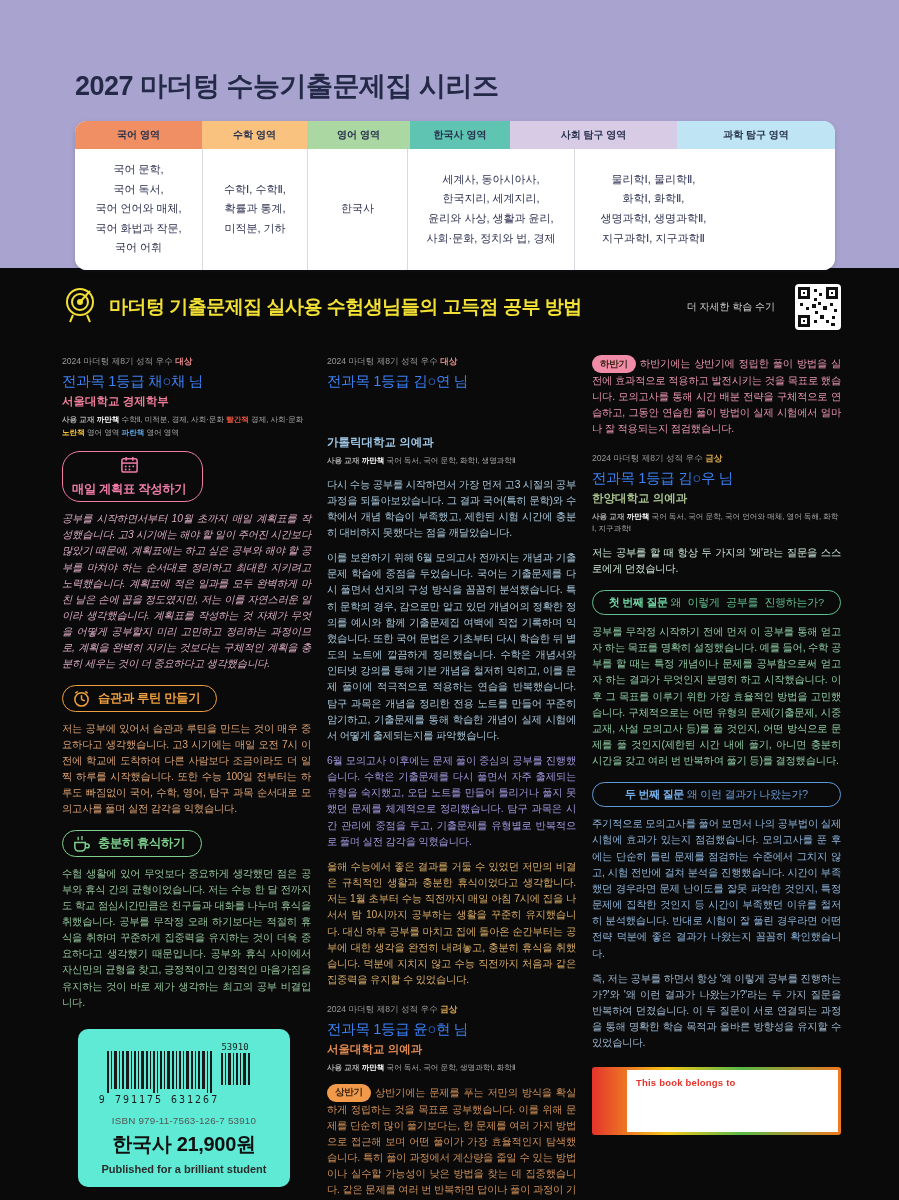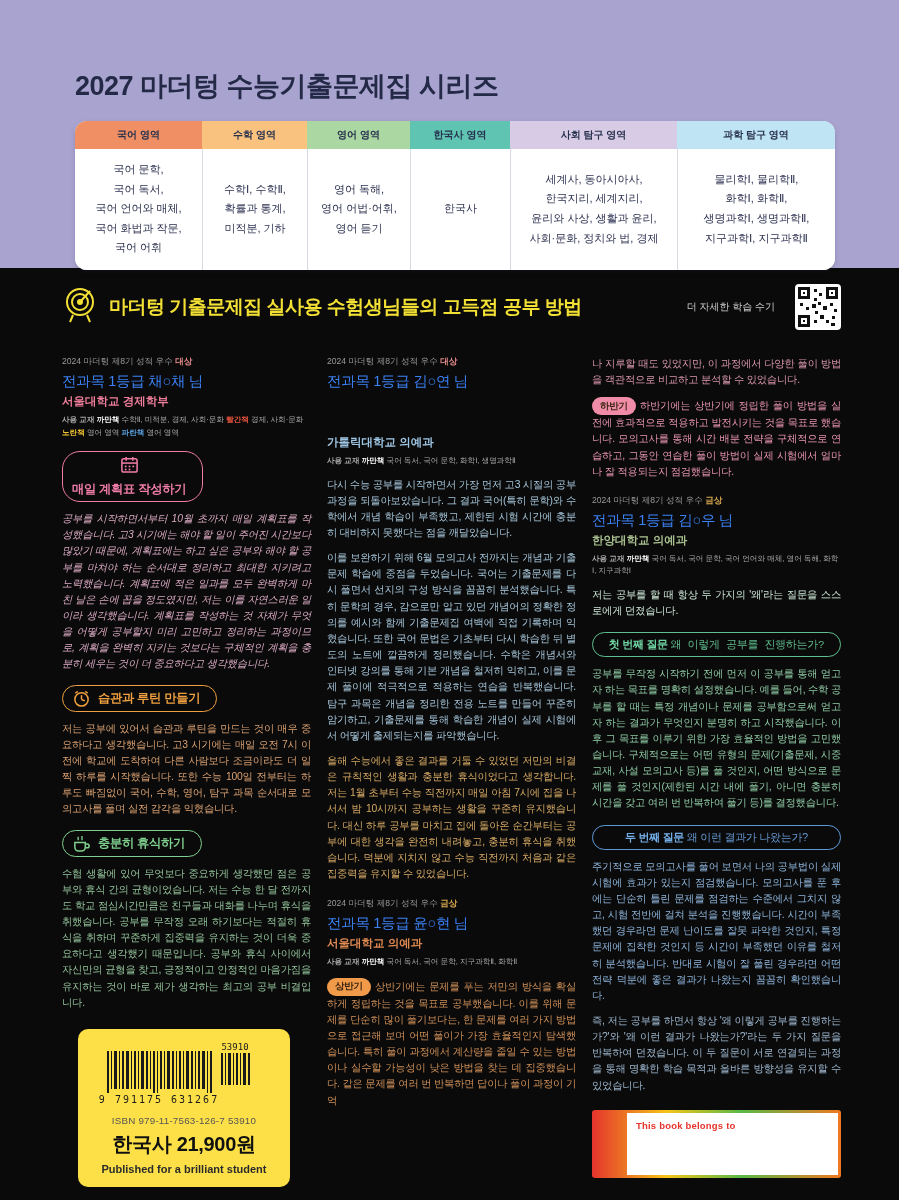--- a/index.html
+++ b/index.html
@@ -94,21 +94,21 @@
   .pc-blue   { color: #8db4da; }
   .pc-steel  { color: #9db7cf; }
 
   .school-pink { color: #ef7d9b; }
   .school-blue { color: #9fc6e4; margin-top: 44px; }
   .school-orange { color: #e08a52; }
   .school-green { color: #a8c090; }
 
   
   .barcode-card {
-    width: 212px; background: #fde047; border-radius: 10px; margin: 18px 0 0 16px;
+    width: 212px; background: #5eead4; border-radius: 10px; margin: 18px 0 0 16px;
     padding: 12px 4px 12px; text-align: center; color: #222;
   }
   .isbn-line { font-size: 9.8px; color: #555; margin-top: 6px; letter-spacing: 0.2px; }
   .price-line { font-size: 20px; font-weight: bold; color: #101010; margin-top: 5px; letter-spacing: -0.3px; }
   .slogan-line { font-size: 11px; font-weight: bold; color: #2b2b2b; margin-top: 5px; }
 
   
   .belongs-wrap {
     margin-top: 16px; padding: 3px; border-radius: 3px;
     background: linear-gradient(90deg, #e5342c 0%, #f5c518 30%, #58b947 60%, #f07820 100%);
@@ -133,23 +133,20 @@
     </div>
     <div class="tbody">
       <div class="td c0">국어 문학,
 국어 독서,
 국어 언어와 매체,
 국어 화법과 작문,
 국어 어휘</div>
       <div class="td c1">수학Ⅰ, 수학Ⅱ,
 확률과 통계,
 미적분, 기하</div>
-      <div class="td c2">영어 독해,
-영어 어법·어휘,
-영어 듣기</div>
       <div class="td c3">한국사</div>
       <div class="td c4">세계사, 동아시아사,
 한국지리, 세계지리,
 윤리와 사상, 생활과 윤리,
 사회·문화, 정치와 법, 경제</div>
       <div class="td c5">물리학Ⅰ, 물리학Ⅱ,
 화학Ⅰ, 화학Ⅱ,
 생명과학Ⅰ, 생명과학Ⅱ,
 지구과학Ⅰ, 지구과학Ⅱ</div>
     </div>
@@ -314,34 +311,34 @@
     <div class="col">
       <div class="meta"><span>2024 마더텅 제8기 성적 우수</span> <span class="award-grand">대상</span></div>
       <div class="t-name">전과목 1등급 김○연 님</div>
       <div class="t-school school-blue">가톨릭대학교 의예과</div>
       <div class="books">
         <b>사용 교재</b>
         <span class="tag-black">까만책</span> <span>국어 독서, 국어 문학, 화학Ⅰ, 생명과학Ⅱ</span>
       </div>
       <div class="para pc-cyan">다시 수능 공부를 시작하면서 가장 먼저 고3 시절의 공부 과정을 되돌아보았습니다. 그 결과 국어(특히 문학)와 수학에서 개념 학습이 부족했고, 제한된 시험 시간에 충분히 대비하지 못했다는 점을 깨달았습니다.</div>
       <div class="para pc-cyan">이를 보완하기 위해 6월 모의고사 전까지는 개념과 기출문제 학습에 중점을 두었습니다. 국어는 기출문제를 다시 풀면서 선지의 구성 방식을 꼼꼼히 분석했습니다. 특히 문학의 경우, 감으로만 알고 있던 개념어의 정확한 정의를 예시와 함께 기출문제집 여백에 직접 기록하며 익혔습니다. 또한 국어 문법은 기초부터 다시 학습한 뒤 별도의 노트에 깔끔하게 정리했습니다. 수학은 개념서와 인터넷 강의를 통해 기본 개념을 철저히 익히고, 이를 문제 풀이에 적극적으로 적용하는 연습을 반복했습니다. 탐구 과목은 개념을 정리한 전용 노트를 만들어 꾸준히 암기하고, 기출문제를 통해 학습한 개념이 실제 시험에서 어떻게 출제되는지를 파악했습니다.</div>
+      <div class="para pc-purple">6월 모의고사 이후에는 문제 풀이 중심의 공부를 진행했습니다. 수학은 기출문제를 다시 풀면서 자주 출제되는 유형을 숙지했고, 오답 노트를 만들어 틀리거나 풀지 못했던 문제를 체계적으로 정리했습니다. 탐구 과목은 시간 관리에 중점을 두고, 기출문제를 유형별로 반복적으로 풀며 실전 감각을 익혔습니다.</div>
       <div class="para pc-amber">올해 수능에서 좋은 결과를 거둘 수 있었던 저만의 비결은 규칙적인 생활과 충분한 휴식이었다고 생각합니다. 저는 1월 초부터 수능 직전까지 매일 아침 7시에 집을 나서서 밤 10시까지 공부하는 생활을 꾸준히 유지했습니다. 대신 하루 공부를 마치고 집에 돌아온 순간부터는 공부에 대한 생각을 완전히 내려놓고, 충분히 휴식을 취했습니다. 덕분에 지치지 않고 수능 직전까지 처음과 같은 집중력을 유지할 수 있었습니다.</div>
 
       <div class="meta" style="margin-top:16px"><span>2024 마더텅 제8기 성적 우수</span> <span class="award-gold">금상</span></div>
       <div class="t-name">전과목 1등급 윤○현 님</div>
       <div class="t-school school-orange">서울대학교 의예과</div>
       <div class="books">
         <b>사용 교재</b>
-        <span class="tag-black">까만책</span> <span>국어 독서, 국어 문학, 지구과학Ⅱ, 화학Ⅱ</span>
+        <span class="tag-black">까만책</span> <span>국어 독서, 국어 문학, 생명과학Ⅰ, 화학Ⅱ</span>
       </div>
       <div class="para pc-brown"><span class="pill pill-first">상반기</span><span>상반기에는 문제를 푸는 저만의 방식을 확실하게 정립하는 것을 목표로 공부했습니다. 이를 위해 문제를 단순히 많이 풀기보다는, 한 문제를 여러 가지 방법으로 접근해 보며 어떤 풀이가 가장 효율적인지 탐색했습니다. 특히 풀이 과정에서 계산량을 줄일 수 있는 방법이나 실수할 가능성이 낮은 방법을 찾는 데 집중했습니다. 같은 문제를 여러 번 반복하면 답이나 풀이 과정이 기억</span></div>
     </div>
 
     <div class="col">
-      <div class="para pc-rose" style="margin-top:10px">나 지루할 때도 있었지만, 이 과정에서 다양한 풀이 방법을 객관적으로 비교하고 분석할 수 있었습니다.</div>
       <div class="para pc-rose2"><span class="pill pill-second">하반기</span><span>하반기에는 상반기에 정립한 풀이 방법을 실전에 효과적으로 적용하고 발전시키는 것을 목표로 했습니다. 모의고사를 통해 시간 배분 전략을 구체적으로 연습하고, 그동안 연습한 풀이 방법이 실제 시험에서 얼마나 잘 적용되는지 점검했습니다.</span></div>
 
       <div class="meta" style="margin-top:15px"><span>2024 마더텅 제8기 성적 우수</span> <span class="award-gold">금상</span></div>
       <div class="t-name">전과목 1등급 김○우 님</div>
       <div class="t-school school-green">한양대학교 의예과</div>
       <div class="books">
         <b>사용 교재</b>
         <span class="tag-black">까만책</span> <span>국어 독서, 국어 문학, 국어 언어와 매체, 영어 독해, 화학Ⅰ, 지구과학Ⅰ</span>
       </div>
       <div class="para pc-mint">저는 공부를 할 때 항상 두 가지의 '왜'라는 질문을 스스로에게 던졌습니다.</div>

